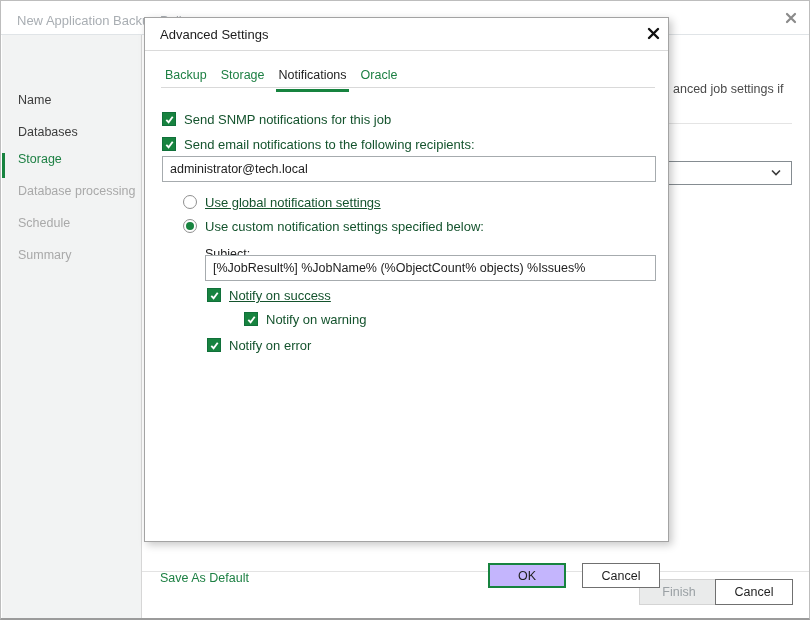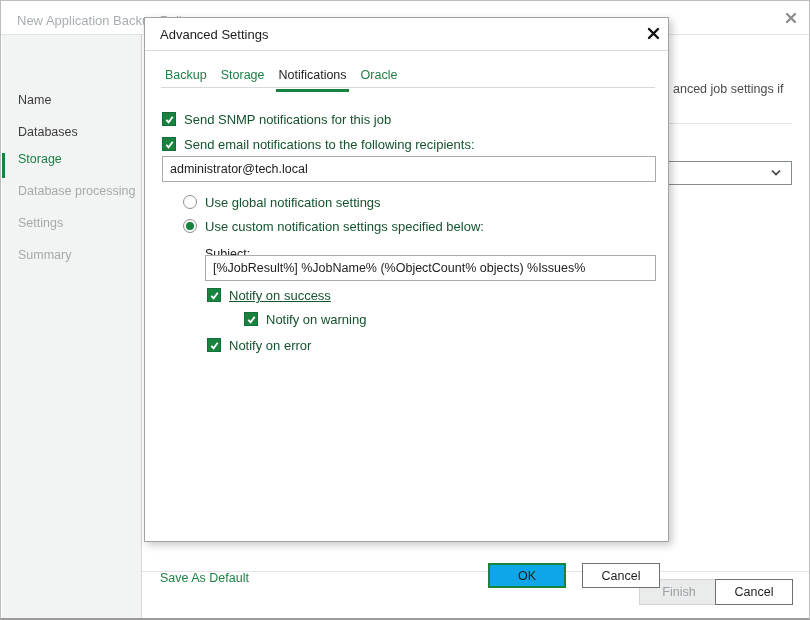--- a/index.html
+++ b/index.html
@@ -42,21 +42,21 @@
   .row{position:absolute;display:flex;gap:8px;font-size:13px;color:#14532d;cursor:pointer;}
   .checkbox{width:14px;height:14px;background:#17833f;border:1px solid #10703a;flex:0 0 14px;
             display:flex;align-items:center;justify-content:center;}
   .radio{width:14px;height:14px;border:1px solid #8f8f8f;border-radius:50%;flex:0 0 14px;
          background:#fff;display:flex;align-items:center;justify-content:center;}
   .radio .dot{width:8px;height:8px;border-radius:50%;background:#17833f;}
   .textinput{position:absolute;height:22px;border:1px solid #a6abae;background:#fff;
              font-size:12.5px;color:#222;padding:12px 7px;outline:none;}
   .subject-label{position:absolute;left:60px;top:229px;font-size:12.5px;color:#222;}
   .save-default{position:absolute;left:15px;top:553px;font-size:12.5px;color:#1e8044;cursor:pointer;}
-  .ok-btn{position:absolute;left:343px;top:545px;width:78px;height:25px;background:#0ea5e9;
+  .ok-btn{position:absolute;left:343px;top:545px;width:78px;height:25px;background:#c4b5fd;
           border:2px solid #17833f;color:#1f1f1f;}
   .dlgcancel-btn{position:absolute;left:437px;top:545px;width:78px;height:25px;background:#fff;
                  border:1px solid #707070;color:#1f1f1f;}
   svg{display:block;}
 </style>
 </head>
 <body>
 
 <div id="stage">
 
@@ -76,21 +76,21 @@
     <div class="nav-item nav-done" style="top:80px;">
         <span>Databases</span>
       </div>
     <div class="nav-item nav-active" style="top:112px;">
         <span>Storage</span>
       </div>
     <div class="nav-item nav-pending" style="top:144px;">
         <span>Database processing</span>
       </div>
     <div class="nav-item nav-pending" style="top:176px;">
-        <span>Settings</span>
+        <span>Schedule</span>
       </div>
     <div class="nav-item nav-pending" style="top:208px;">
         <span>Summary</span>
       </div>
   </div>
 
   <div class="bg-fragment">anced job settings if</div>
   <div class="bg-line"></div>
   <div class="bg-dropdown">
     <span>
@@ -134,21 +134,21 @@
       <span class="checkbox">
         <svg width="11" height="11" viewBox="0 0 12 12">
             <polyline points="2.5,6.5 5,9 9.5,3" fill="none" stroke="#fff" stroke-width="2"></polyline>
           </svg>
       </span>
       <span>Send email notifications to the following recipients:</span>
     </div>
 
     <input class="textinput" style="left: 17px; top: 138px; width: 494px;" value="administrator@tech.local">
 
-    <div class="row" style="left:38px;top:177px;">
+    <div class="row" style="left:38px;top:177px;text-decoration:underline;">
       <span class="radio"></span>
       <span>Use global notification settings</span>
     </div>
 
     <div class="row" style="left:38px;top:201px;">
       <span class="radio">
           <span class="dot"></span>
         </span>
       <span>Use custom notification settings specified below:</span>
     </div>

